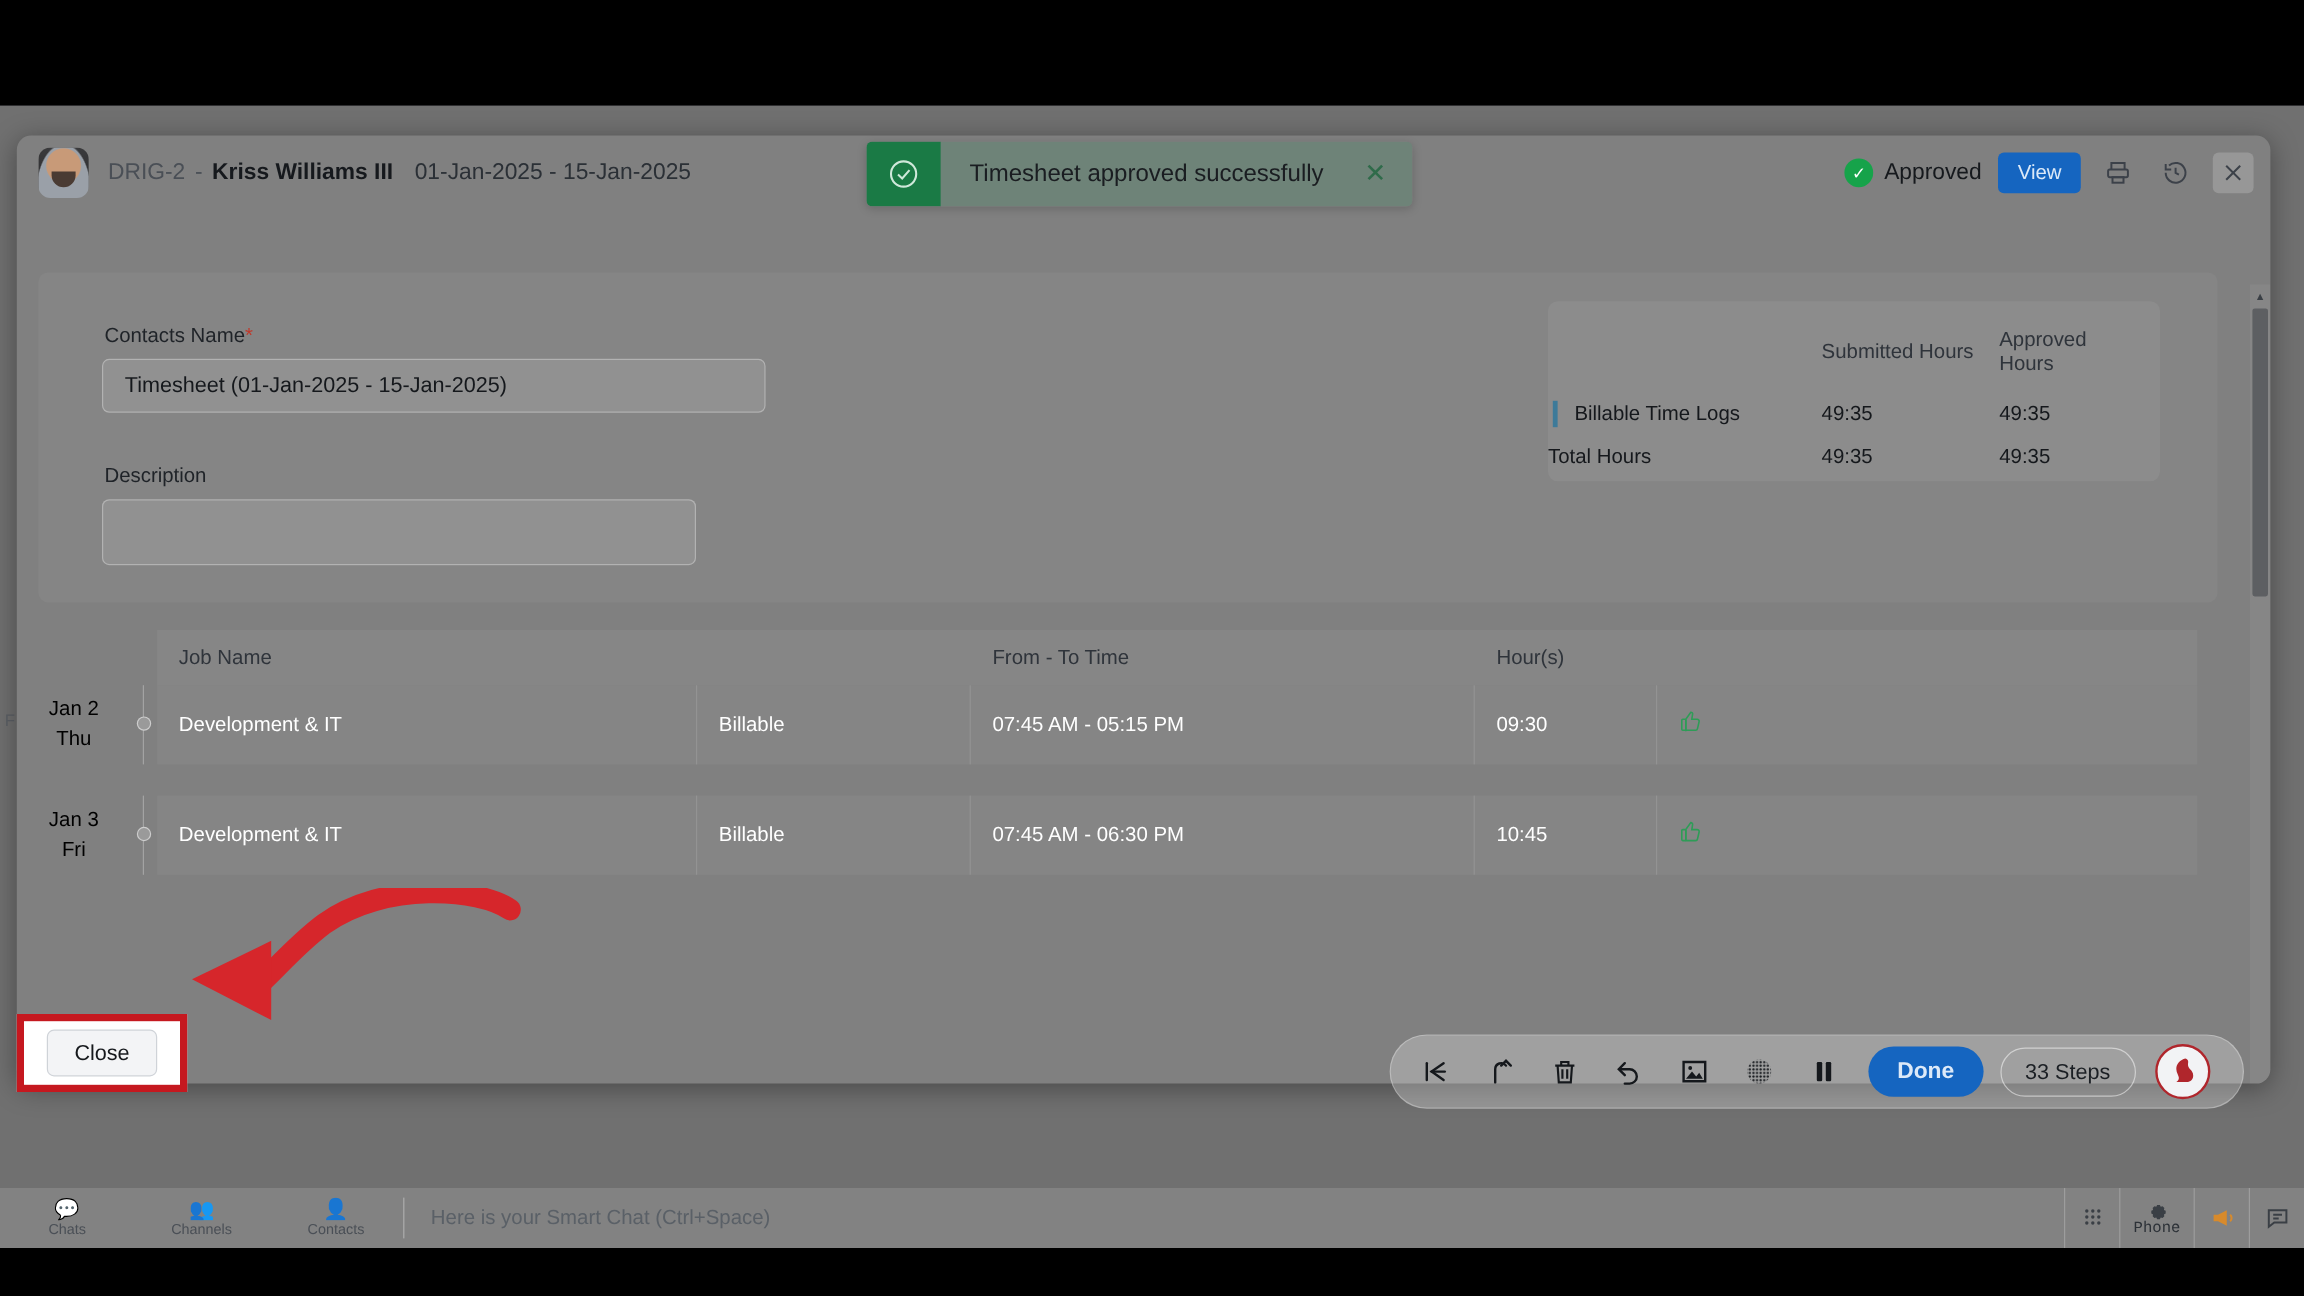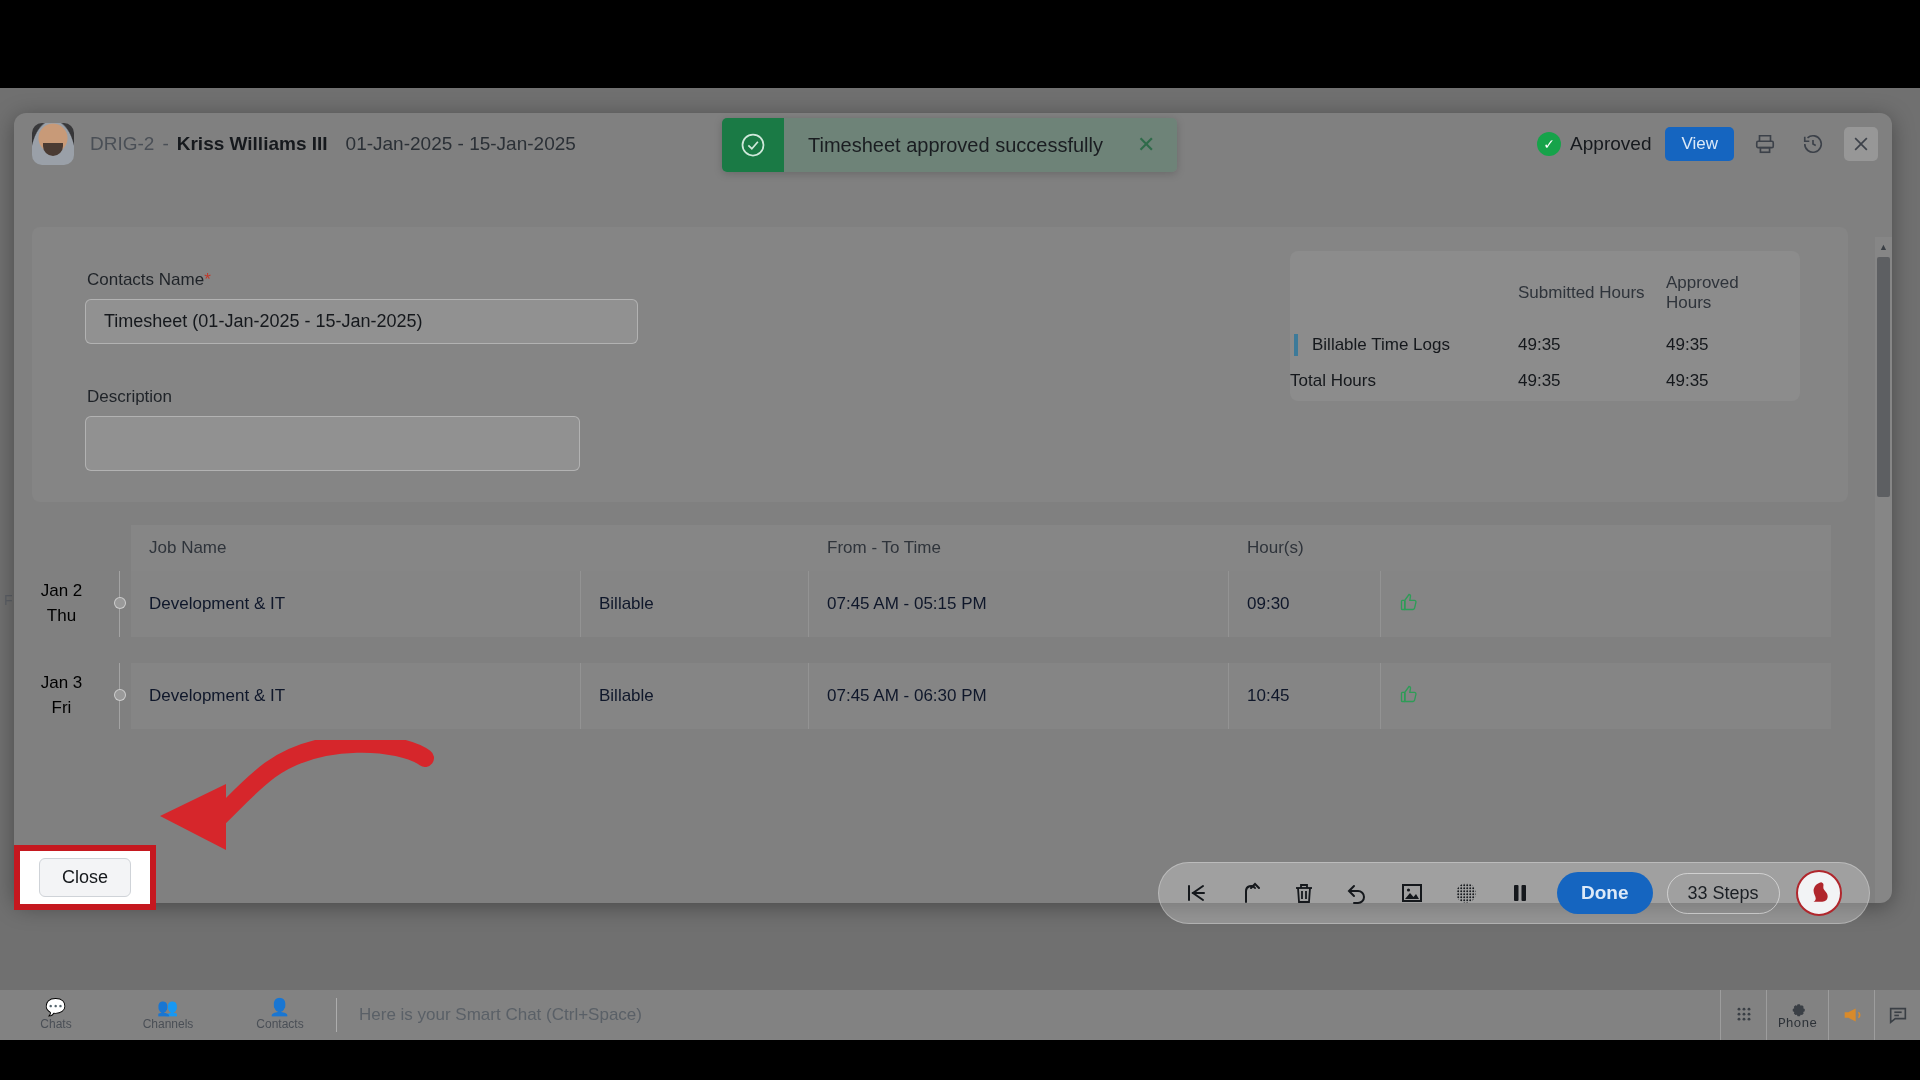--- a/index.html
+++ b/index.html
@@ -158,21 +158,21 @@
   .rail::before {
     content: ""; position: absolute; left: 10px; top: 0; bottom: 0; width: 1px;
     background: rgba(255,255,255,.28);
   }
   .rail-dot {
     position: absolute; left: 5px; top: 26px; width: 12px; height: 12px; border-radius: 50%;
     background: #9a9a9a; border: 1px solid rgba(255,255,255,.5);
   }
   .row-cells { display: flex; width: 1700px; height: 66px; background: rgba(255,255,255,.045); }
   .rc {
-    display: flex; align-items: center; padding-left: 18px; font-size: 17px; color: #0f172a;
+    display: flex; align-items: center; padding-left: 18px; font-size: 17px; color: #ffffff;
     border-right: 1px solid rgba(255,255,255,.12);
   }
   .rc:last-child { border-right: none; }
   .thumb { color: #2e9c57; font-size: 20px; }
   .row-gap { height: 26px; }
 
   
   .mscroll {
     position: absolute; right: 0; top: 62px; width: 17px; height: 728px;
     background: rgba(255,255,255,.05);

